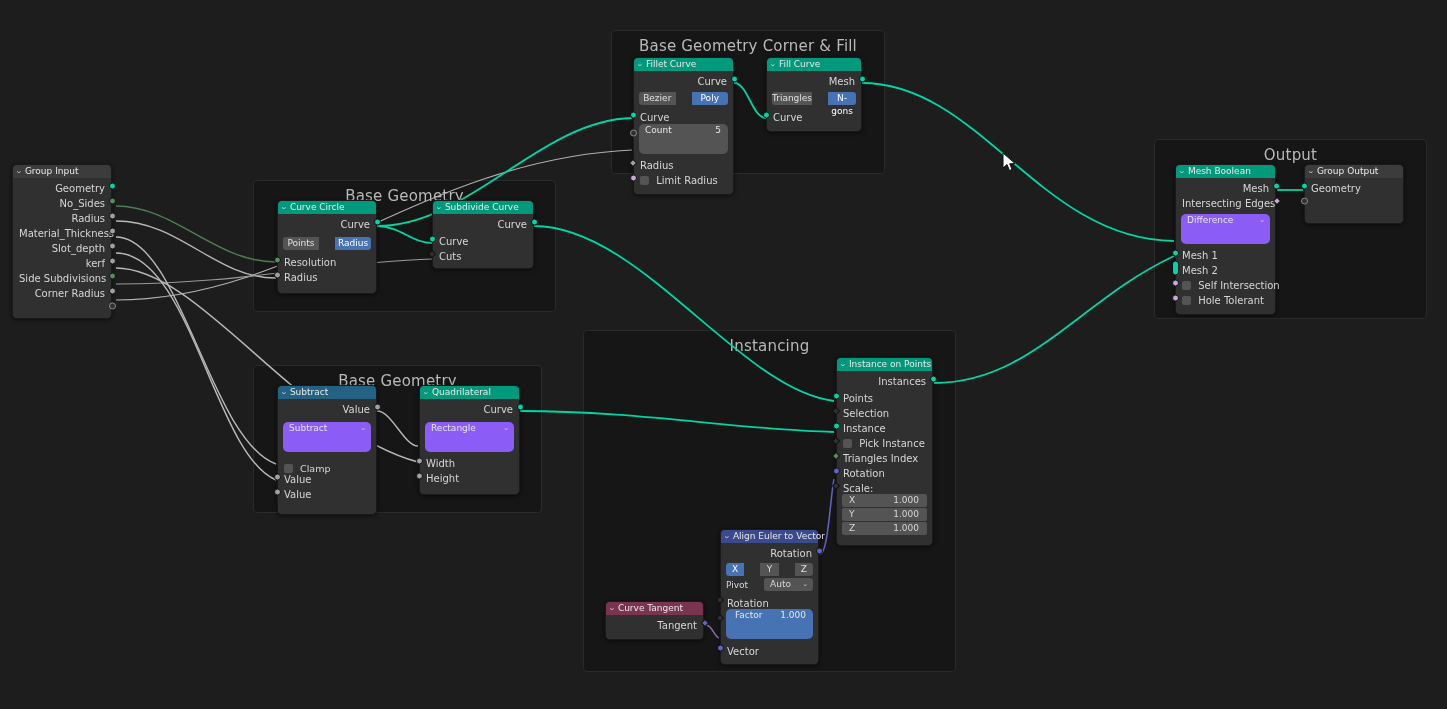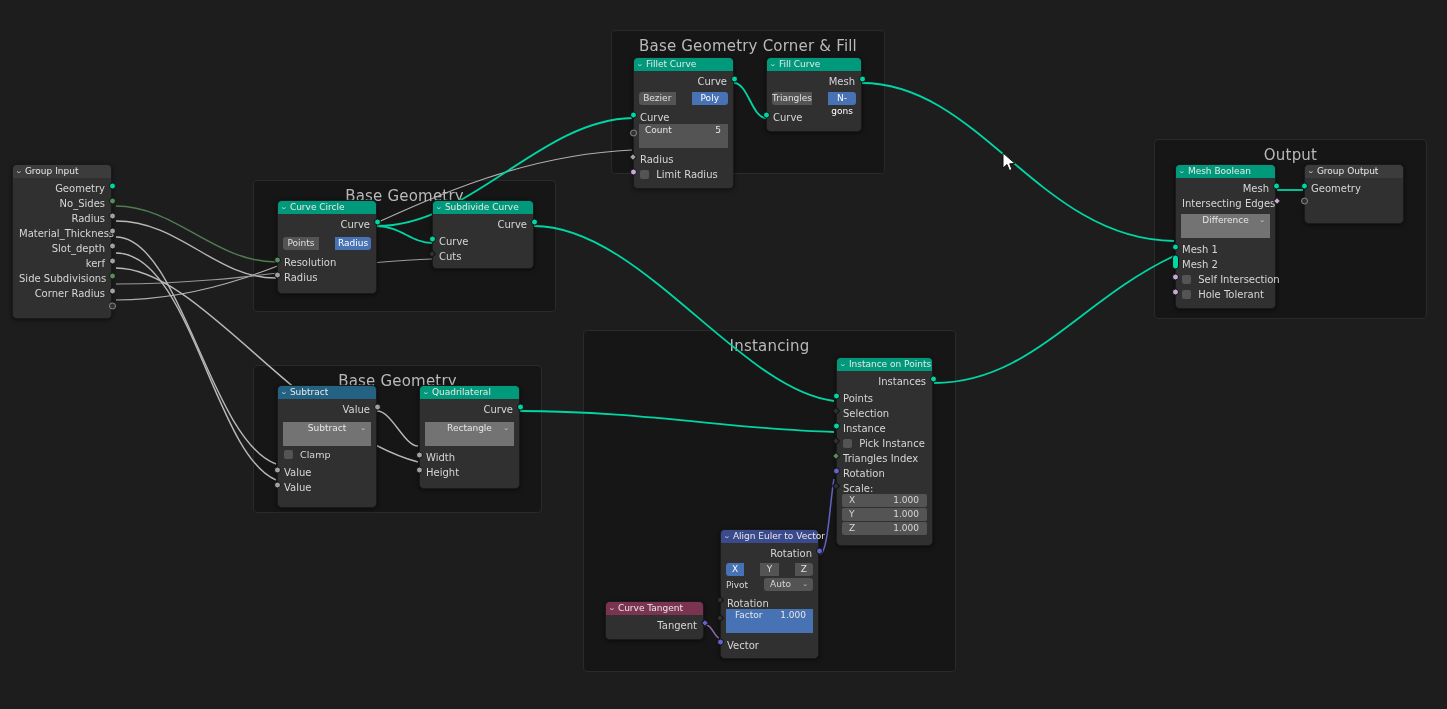--- a/index.html
+++ b/index.html
@@ -91,52 +91,52 @@
   .s-geo   { background:#00d6a3; }
   .s-float { background:#a1a1a1; }
   .s-int   { background:#598c5c; }
   .s-bool  { background:#cca6d6; }
   .s-vec   { background:#6363c7; }
   .s-empty { background:#303030; border:1px solid #8a8a8a; }
 
   
   .wdg {
     margin:1.5px 5px;
-    height:24px;
+    height:30px;
     line-height:13px;
-    border-radius:0;
+    border-radius:5px;
     background:#545454;
     font-size:9px;
     color:#e6e6e6;
     position:relative;
     padding:0 6px;
     white-space:nowrap;
   }
   .wdg.value { text-align:left; }
   .wdg .vnum { position:absolute; right:7px; top:0; }
-  .wdg.dropdown { background:#737373; text-align:center; }
+  .wdg.dropdown { background:#8b5cf6; text-align:left; }
   .wdg.dropdown .chev { position:absolute; right:5px; top:0; font-size:7px; opacity:.8; }
   .wdg.blue { background:#4772b3; text-align:center; }
   .wdg.blue .vlabel { position:absolute; left:9px; top:0; }
 
   .toggle-row { display:flex; margin:2px 5px; height:13px; gap:16px; }
   .toggle-row .tg {
     flex:1; height:13px; line-height:13px; text-align:center;
     font-size:9px; background:#545454; color:#e0e0e0;
   }
   .toggle-row .tg:first-child { border-radius:3px 0 0 3px; }
   .toggle-row .tg:last-child  { border-radius:0 3px 3px 0; }
   .toggle-row .tg.on { background:#4772b3; color:#ffffff; }
 
   .chk {
     display:inline-block; width:9px; height:9px;
     background:#545454; border-radius:2px;
     vertical-align:-1px; margin-right:4px;
   }
-  .prop-row { position:relative; height:15px; line-height:15px; padding:0 6px; font-size:9.5px; }
+  .prop-row { position:relative; height:15px; line-height:15px; padding:8px 6px; font-size:9.5px; }
   .prop-inline { display:flex; align-items:center; gap:16px; margin:1.5px 5px; height:13px; }
   .prop-inline .plabel { font-size:9px; color:#d6d6d6; }
   .prop-inline .pwdg { flex:1; height:13px; line-height:13px; background:#545454; border-radius:3px; font-size:9px; padding:0 6px; position:relative; }
   .prop-inline .pwdg .chev { position:absolute; right:5px; top:0; font-size:7px; opacity:.8; }
 
   .scale-field {
     margin:1px 5px; height:13px; line-height:13px;
     background:#545454; border-radius:2px;
     font-size:9px; position:relative; padding:0 7px;
   }

